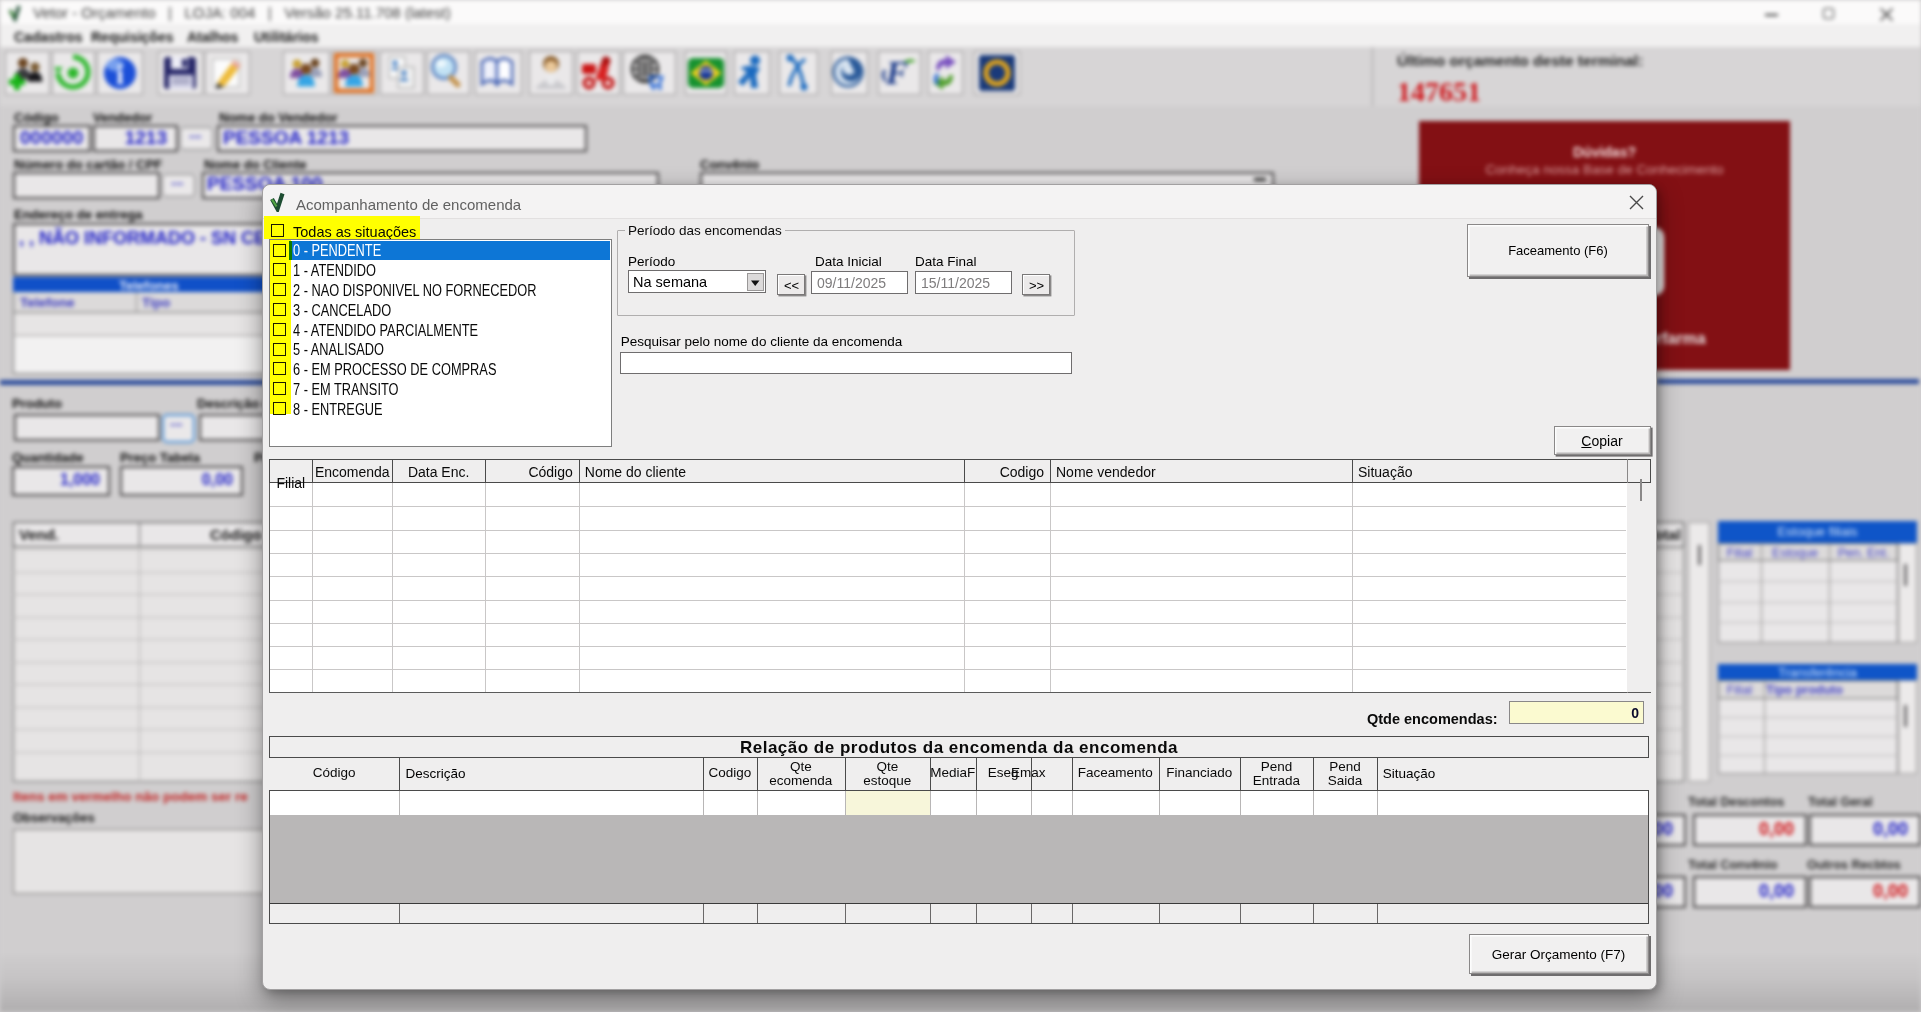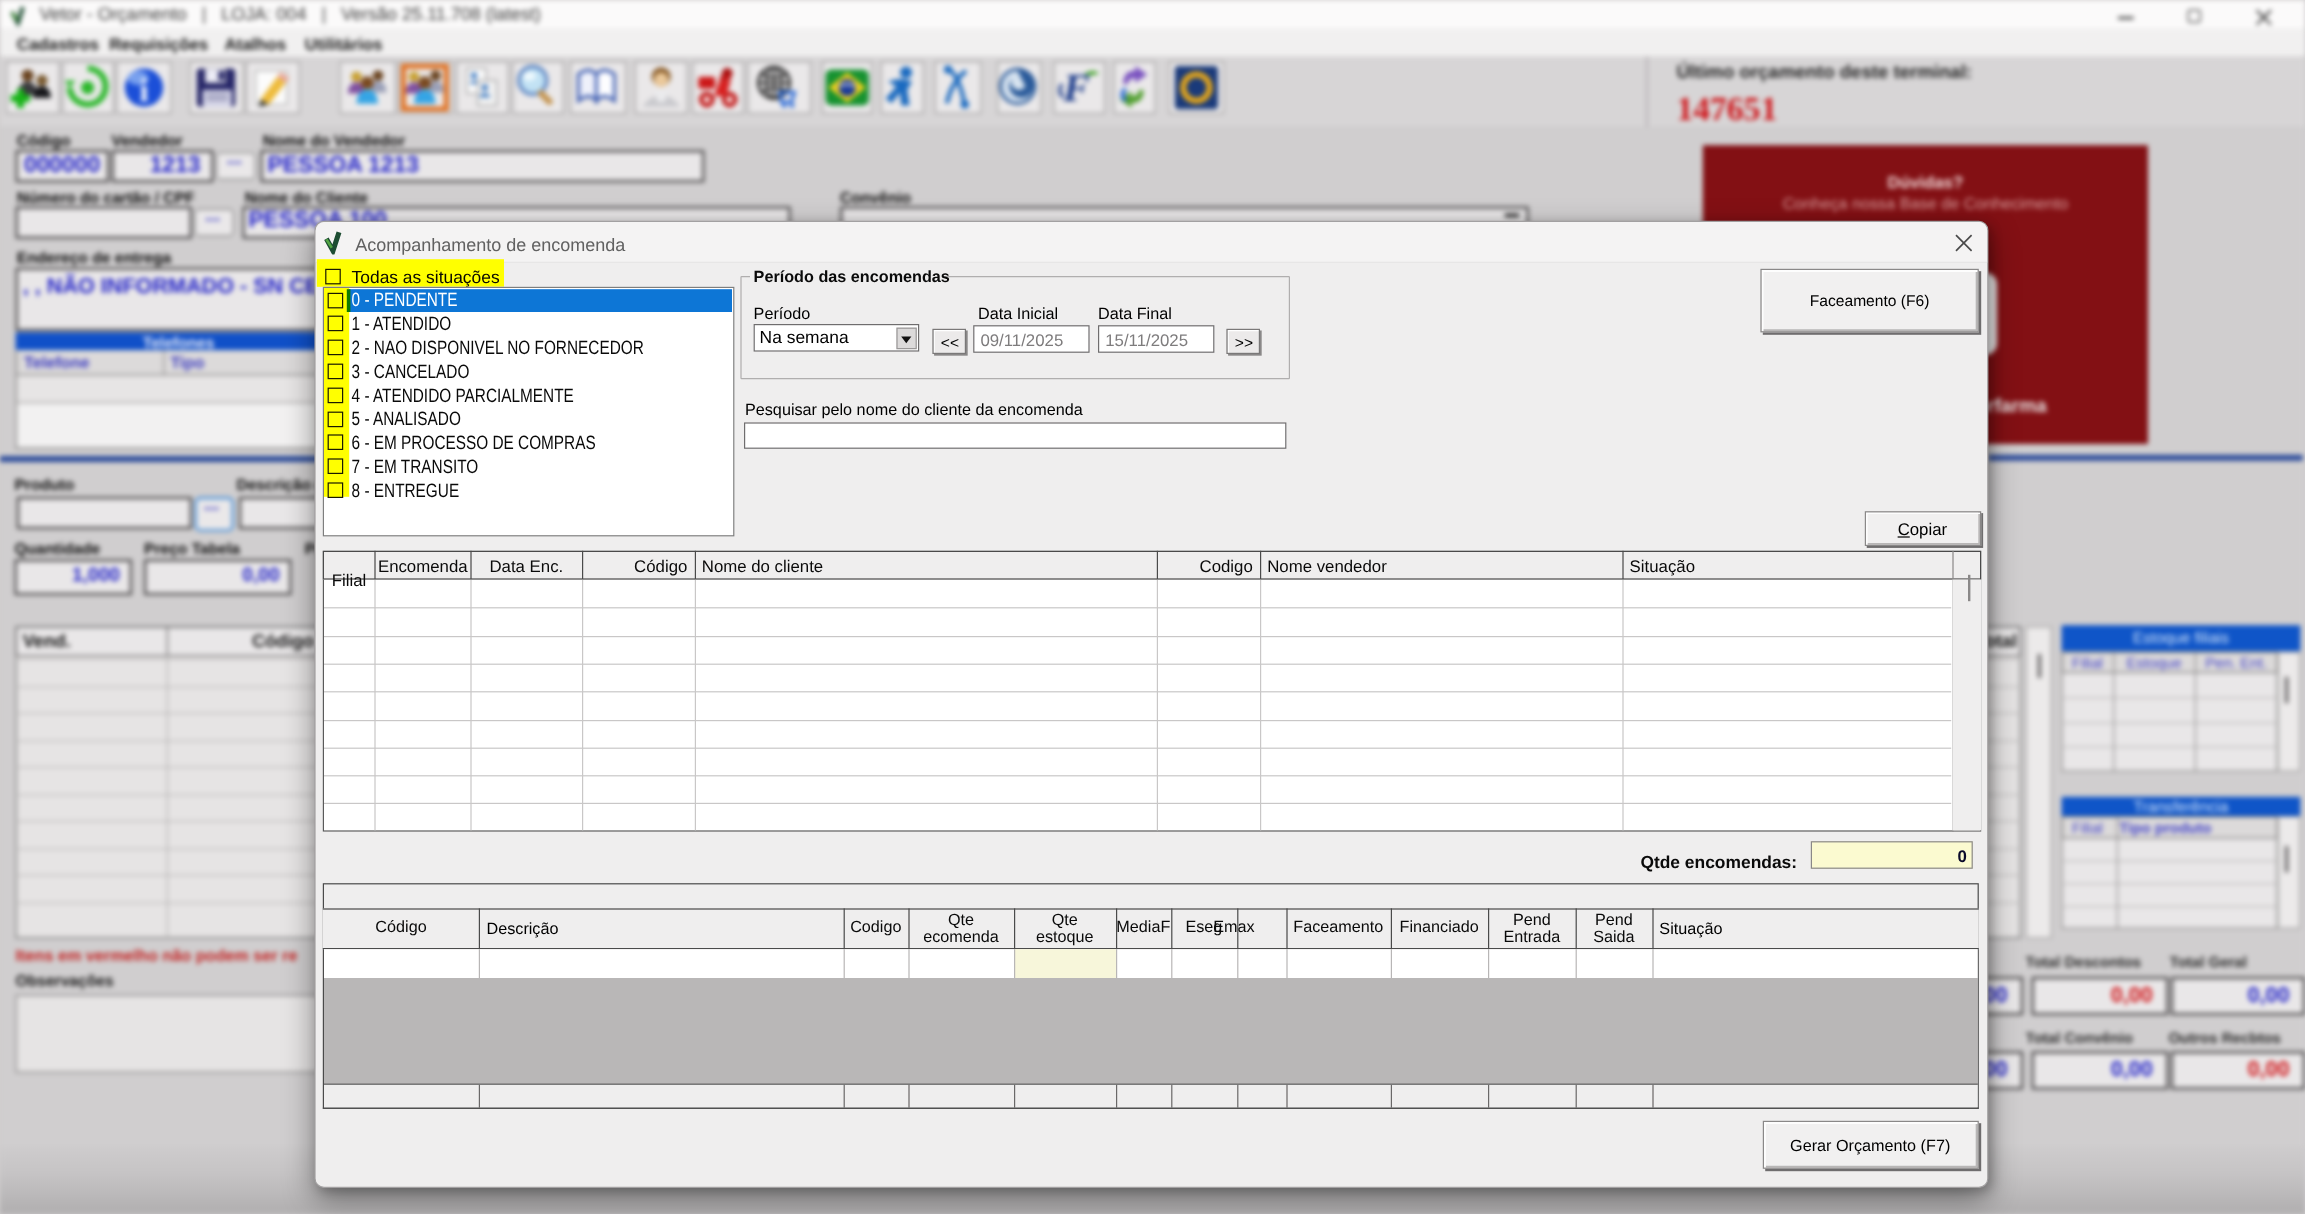--- a/index.html
+++ b/index.html
@@ -321,21 +321,21 @@
 <div class="abs" style="left:9.6px;top:157.6px;width:13px;height:13px;background:#ffff00;border:1.6px solid #1a1a00;box-sizing:border-box;"></div>
 <div class="abs" style="left:29.6px;top:156.4px;font-size:16px;color:#0a0a0a;white-space:nowrap;transform:scaleX(0.80);transform-origin:0 0;">5 - ANALISADO</div>
 <div class="abs" style="left:9.6px;top:177.4px;width:13px;height:13px;background:#ffff00;border:1.6px solid #1a1a00;box-sizing:border-box;"></div>
 <div class="abs" style="left:29.6px;top:176.2px;font-size:16px;color:#0a0a0a;white-space:nowrap;transform:scaleX(0.80);transform-origin:0 0;">6 - EM PROCESSO DE COMPRAS</div>
 <div class="abs" style="left:9.6px;top:197.2px;width:13px;height:13px;background:#ffff00;border:1.6px solid #1a1a00;box-sizing:border-box;"></div>
 <div class="abs" style="left:29.6px;top:196.0px;font-size:16px;color:#0a0a0a;white-space:nowrap;transform:scaleX(0.80);transform-origin:0 0;">7 - EM TRANSITO</div>
 <div class="abs" style="left:9.6px;top:217.0px;width:13px;height:13px;background:#ffff00;border:1.6px solid #1a1a00;box-sizing:border-box;"></div>
 <div class="abs" style="left:29.6px;top:215.8px;font-size:16px;color:#0a0a0a;white-space:nowrap;transform:scaleX(0.80);transform-origin:0 0;">8 - ENTREGUE</div>
 <div class="abs" style="left:354px;top:44.6px;width:456px;height:84px;border:1px solid #b0aeae;border-radius:1px;"></div>
 <div class="abs" style="left:362px;top:38.5px;width:160px;height:11px;background:#efeeee;"></div>
-<div class="abs" style="left:365px;top:37.5px;font-size:13.5px;color:#0a0a0a;font-weight:bold;white-space:nowrap;">Período das encomendas</div>
+<div class="abs" style="left:365px;top:37.5px;font-size:13.5px;color:#0a0a0a;font-weight:normal;white-space:nowrap;">Período das encomendas</div>
 <div class="abs" style="left:365px;top:69px;font-size:13.5px;color:#000;font-weight:normal;white-space:nowrap;">Período</div>
 <div class="abs" style="left:364.6px;top:85px;width:138px;height:23px;background:#fff;border:1.4px solid #6f6d6e;box-sizing:border-box;"></div>
 <div class="abs" style="left:370px;top:89px;font-size:14.5px;color:#000;font-weight:normal;white-space:nowrap;">Na semana</div>
 <div class="abs" style="left:483.6px;top:87.5px;width:17px;height:18px;background:#dcdada;border:1px solid #9a9898;box-sizing:border-box;"></div>
 <svg class="abs" style="left:487px;top:93.5px" width="11" height="8" viewBox="0 0 11 8">
       <path d="M1 1.5 L9.5 1.5 L5.2 7 Z" fill="#111"></path>
     </svg>
 <div class="abs" style="left:514px;top:88.6px;width:27.5px;height:21px;background:#eceaea;border:1px solid #7a7878;box-shadow:inset 1px 1px 0 #fff,1.4px 1.4px 0 #8a8888;box-sizing:border-box;"></div>
 <div class="abs" style="left:521px;top:92.5px;font-size:13px;color:#000;font-weight:normal;white-space:nowrap;">&lt;&lt;</div>
 <div class="abs" style="left:552px;top:69px;font-size:13.5px;color:#000;font-weight:normal;white-space:nowrap;">Data Inicial</div>
@@ -384,20 +384,21 @@
 <div class="abs" style="left:315.8px;top:298px;width:1px;height:209px;background:#c9c7c7;"></div>
 <div class="abs" style="left:701px;top:298px;width:1px;height:209px;background:#c9c7c7;"></div>
 <div class="abs" style="left:787px;top:298px;width:1px;height:209px;background:#c9c7c7;"></div>
 <div class="abs" style="left:1089px;top:298px;width:1px;height:209px;background:#c9c7c7;"></div>
 <div class="abs" style="left:1364px;top:298px;width:24px;height:209px;background:#efeeee;"></div>
 <div class="abs" style="left:1377px;top:294px;width:2.4px;height:22px;background:#8a8888;"></div>
 <div class="abs" style="left:1104px;top:525.5px;font-size:14.5px;color:#0a0a0a;font-weight:bold;white-space:nowrap;">Qtde encomendas:</div>
 <div class="abs" style="left:1246px;top:516px;width:135px;height:23px;background:#fbfad0;border:1px solid #8a8888;box-sizing:border-box;"></div>
 <div class="abs" style="left:1246px;top:520px;font-size:14px;color:#0a0a2a;font-weight:bold;white-space:nowrap;width:130px;text-align:right;">0</div>
 <div class="abs" style="left:6px;top:550.6px;width:1380px;height:188px;border:1px solid #4a4a4a;box-sizing:border-box;background:#efeeee;"></div>
+<div class="abs" style="left:6px;top:553.1px;font-size:17px;color:#0a0a0a;font-weight:bold;white-space:nowrap;width:1380px;text-align:center;letter-spacing:0.5px;">Relação de produtos da encomenda da encomenda</div>
 <div class="abs" style="left:6px;top:572px;width:1380px;height:34px;background:#efeeee;border-top:1px solid #4a4a4a;border-bottom:1px solid #4a4a4a;box-sizing:border-box;"></div>
 <div class="abs" style="left:6px;top:581px;width:130.4px;text-align:center;font-size:13.5px;line-height:14.5px;color:#0a0a0a;">Código</div>
 <div class="abs" style="left:142.4px;top:581px;font-size:13.5px;color:#000;font-weight:normal;white-space:nowrap;">Descrição</div>
 <div class="abs" style="left:440px;top:581px;width:53.7px;text-align:center;font-size:13.5px;line-height:14.5px;color:#0a0a0a;">Codigo</div>
 <div class="abs" style="left:493.7px;top:574.5px;width:88.3px;text-align:center;font-size:13.5px;line-height:14.5px;color:#0a0a0a;">Qte<br>ecomenda</div>
 <div class="abs" style="left:582px;top:574.5px;width:84.6px;text-align:center;font-size:13.5px;line-height:14.5px;color:#0a0a0a;">Qte<br>estoque</div>
 <div class="abs" style="left:666.6px;top:581px;width:46.4px;text-align:center;font-size:13.5px;line-height:14.5px;color:#0a0a0a;">MediaF</div>
 <div class="abs" style="left:713px;top:581px;width:54.5px;text-align:center;font-size:13.5px;line-height:14.5px;color:#0a0a0a;">Eseg</div>
 <div class="abs" style="left:748px;top:581px;width:41.3px;text-align:left;font-size:13.5px;line-height:14.5px;color:#0a0a0a;">Emax</div>
 <div class="abs" style="left:808.8px;top:581px;width:86.9px;text-align:center;font-size:13.5px;line-height:14.5px;color:#0a0a0a;">Faceamento</div>

